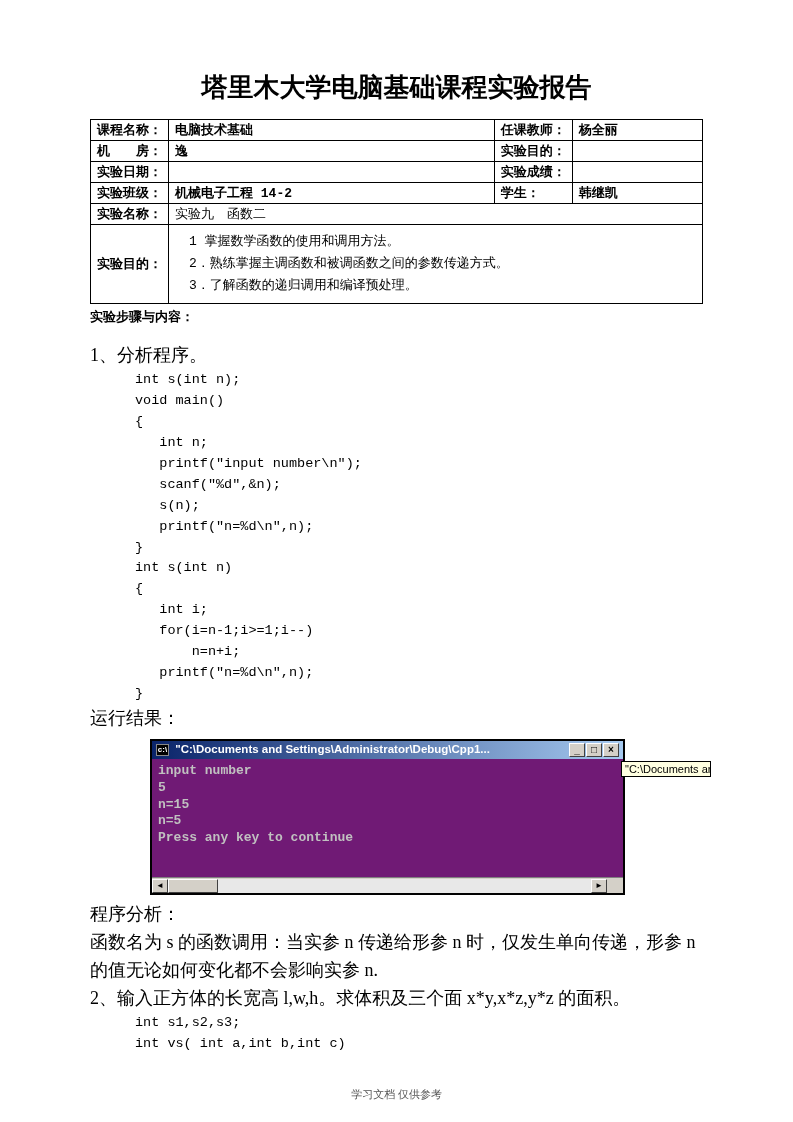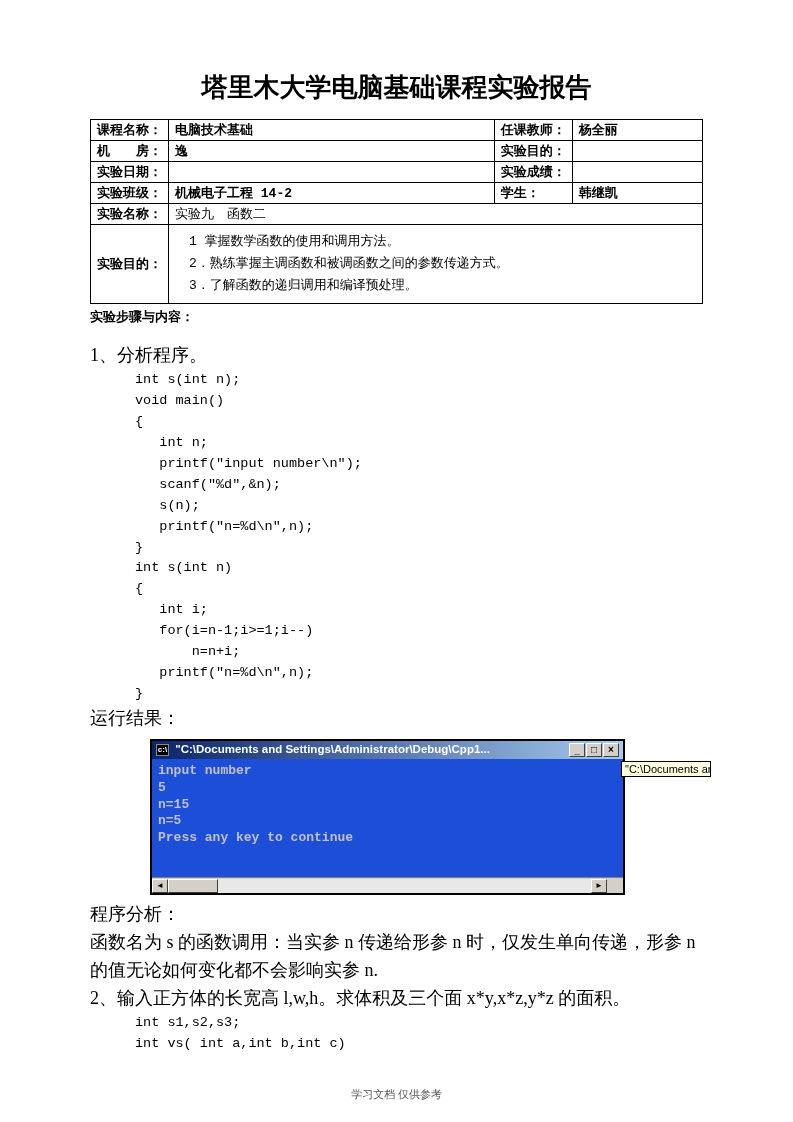--- a/index.html
+++ b/index.html
@@ -85,21 +85,21 @@
     border: 1px solid #000;
     color: #000;
     font-size: 11px;
     padding: 1px 3px;
     font-weight: normal;
     white-space: nowrap;
     overflow: hidden;
     width: 90px;
   }
   .term {
-    background: #1d4ed8;
+    background: #701a75;
     color: #c0c0c0;
     font-family: "Lucida Console", "Courier New", monospace;
     font-size: 13px;
     font-weight: bold;
     padding: 4px 6px 30px 6px;
     white-space: pre;
     line-height: 1.3;
     min-height: 105px;
   }
   .scrollbar-h {

